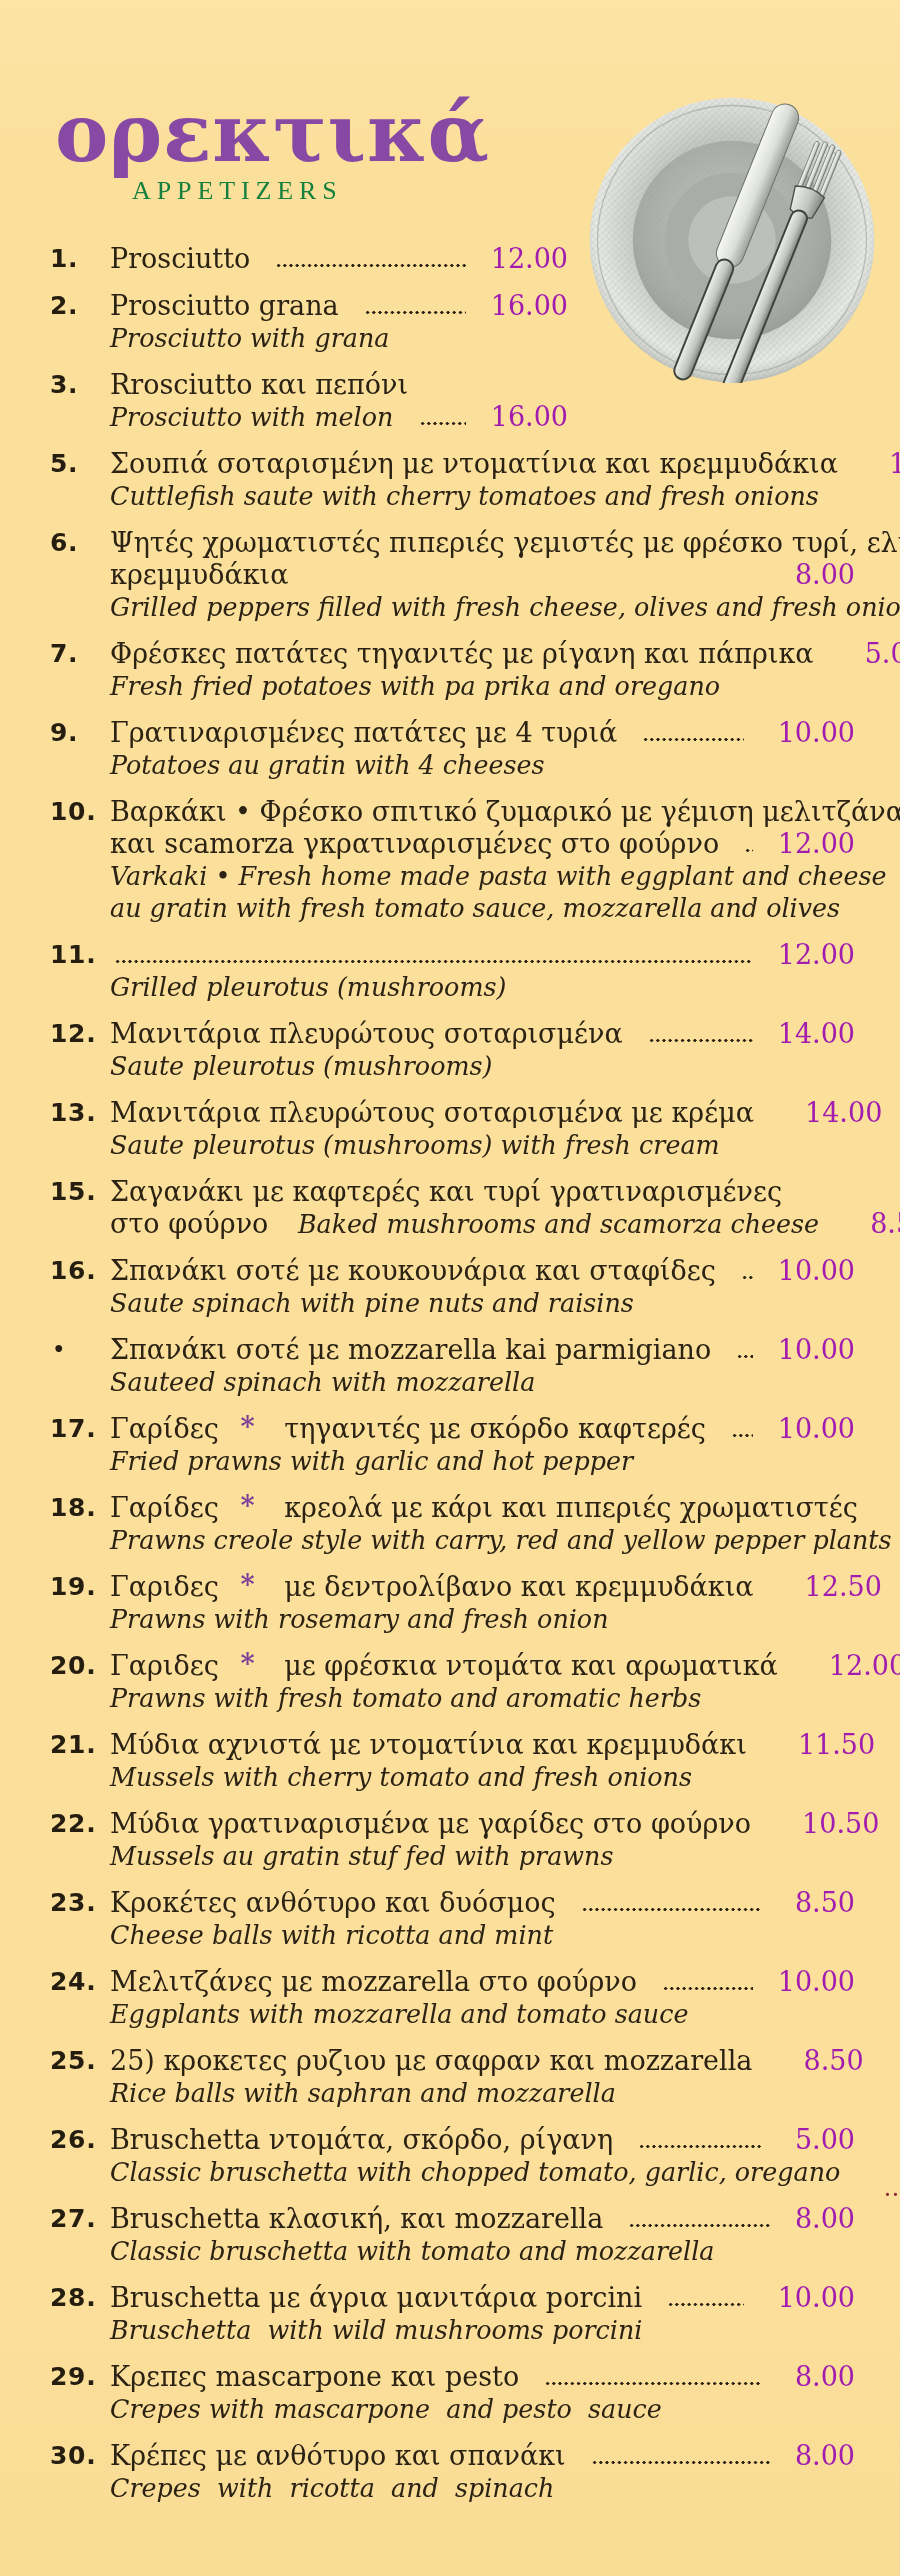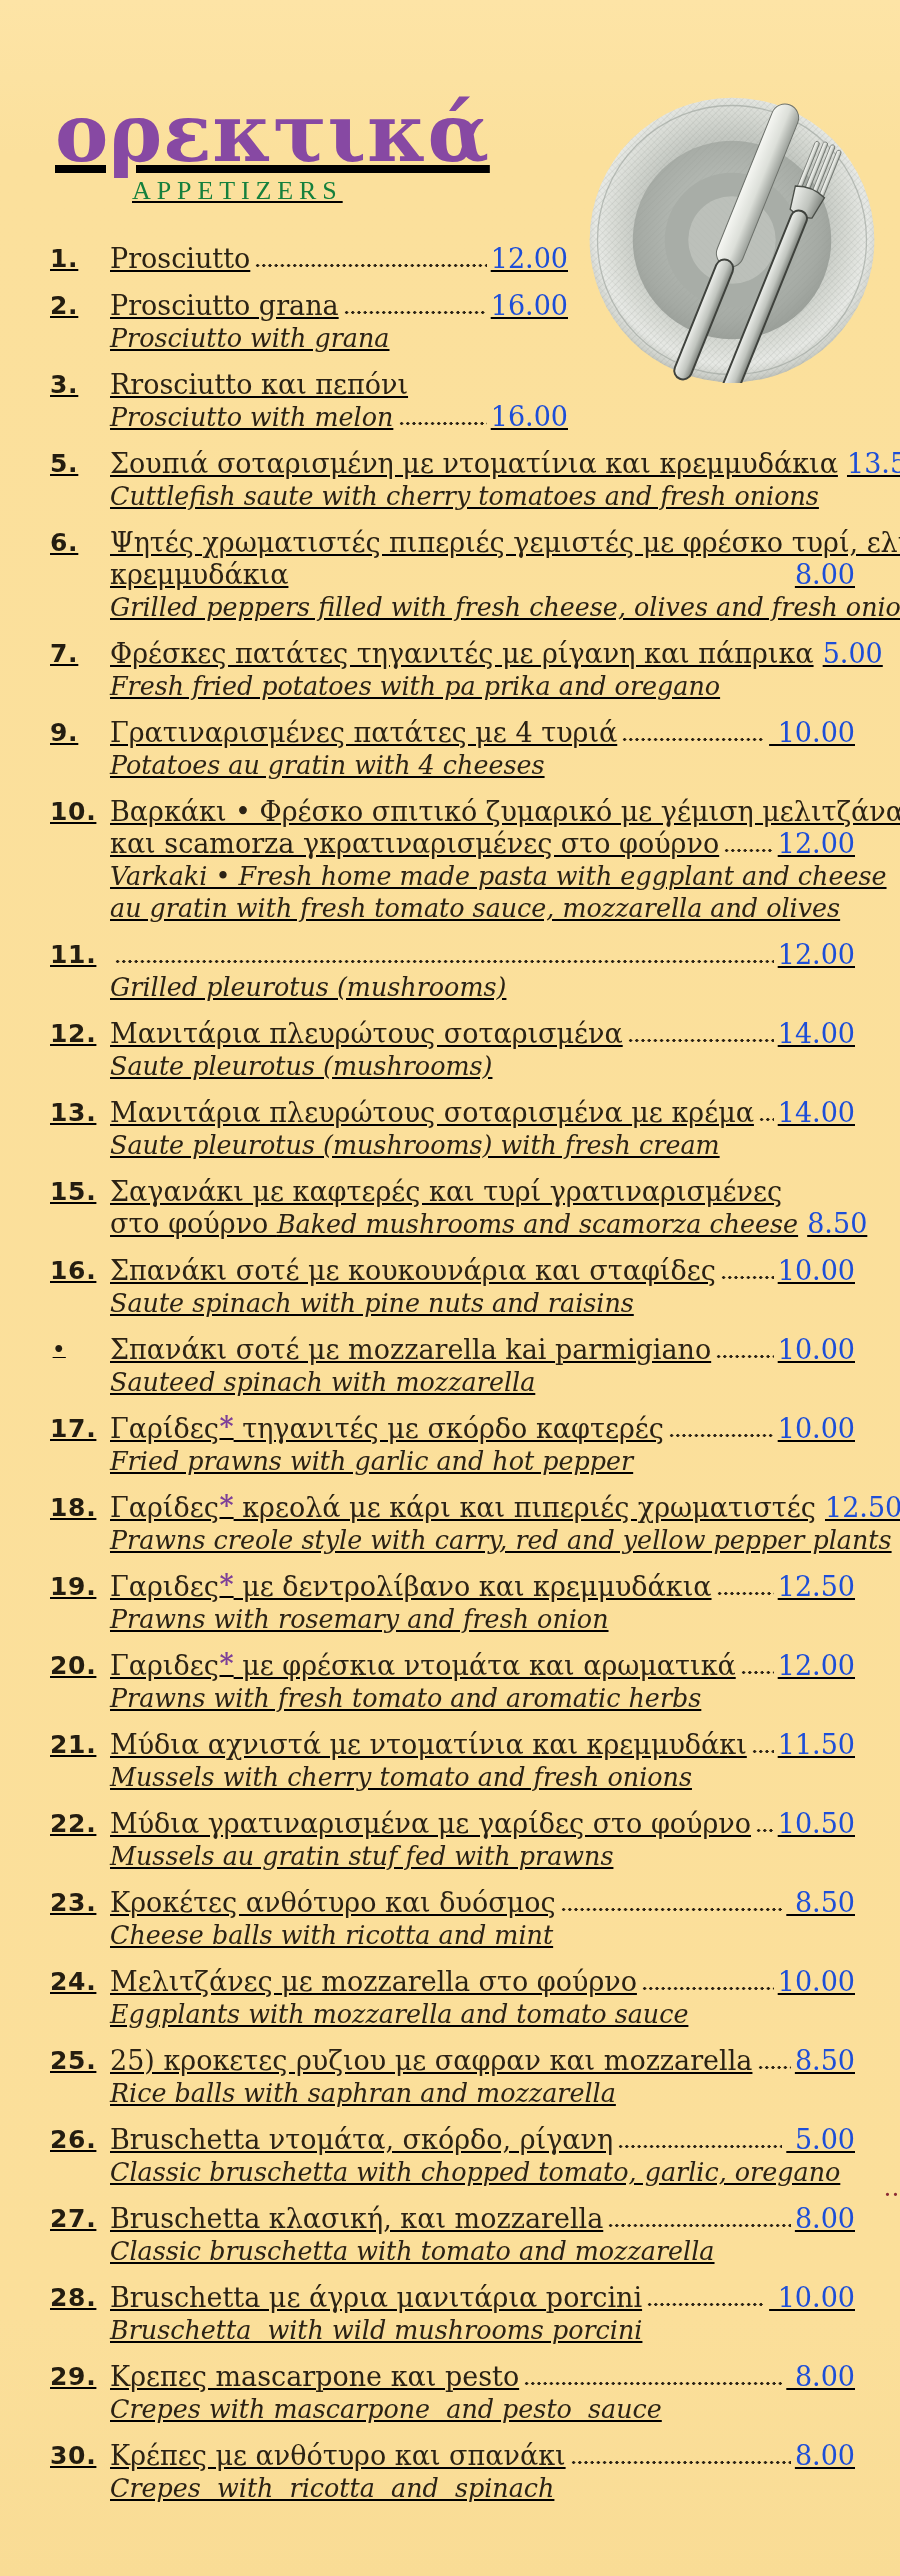--- a/index.html
+++ b/index.html
@@ -1,21 +1,21 @@
 <!DOCTYPE html>
 <html style="font-size:10.4px"><head>
 <meta charset="utf-8">
 <style>
   html,body{margin:0;padding:0;}
   body{
     width:901px;height:2576px;position:relative;overflow:hidden;
     background:linear-gradient(180deg,#fde4a6 0%,#fbe09c 6%,#fbdf9a 90%,#f9dc95 100%);
     font-family:"DejaVu Serif","Liberation Serif",serif;
   }
-  .page{position:relative;width:100%;height:100%;text-decoration:underline;}
+  .page{position:relative;width:100%;height:100%;}
   
   .header{padding:93px 46px 0 55px;}
   .title-el{
     font-family:"DejaVu Serif",serif;font-weight:700;
     font-size:80px;line-height:1.02;color:#8749a3;letter-spacing:0.7px;margin:0;
   }
   .title-en{
     font-family:"Liberation Serif","DejaVu Serif",serif;
     font-size:26px;color:#15803d;letter-spacing:5.9px;margin:1.3px 0 0 77px;
   }
@@ -26,32 +26,32 @@
   .item{display:grid;grid-template-columns:60px 1fr;margin-bottom:15px;}
   .item.narrow{padding-right:287px;}
   .num{
     font-family:"DejaVu Sans","Liberation Sans",sans-serif;font-weight:700;
     font-size:25px;line-height:32px;color:#241d10;letter-spacing:0.7px;
   }
   .num.bullet{font-size:19.6px;padding-left:2.6px;}
   .lines{min-width:0;}
   .line{
     display:flex;align-items:flex-start;white-space:pre;
-    font-size:27px;line-height:32px;color:#2b2214;
+    font-size:27px;line-height:32px;color:#2b2214;gap:21px;
   }
   .el{font-style:normal;}
   .en{font-style:italic;font-size:25.4px;}
   .star{color:#7d3f98;font-weight:700;position:relative;top:-2px;margin-left:0.7px;}
   .leader{
     flex:1 1 auto;height:5.2px;align-self:flex-end;margin:0 3.9px 6.5px 5.2px;
     background-image:radial-gradient(circle at 2.6px 2.6px,#2b2214 1.4px,rgba(0,0,0,0) 1.7px);
     background-size:6.2px 5.2px;background-repeat:repeat-x;
   }
   .leader.space{background:none;}
-  .price{font-size:27px;color:#1d4ed8;}
+  .price{font-size:27px;color:#a21caf;}
   
   .edge-mark{
     position:absolute;right:0.7px;top:2182px;color:#8d2b35;
     font-weight:700;font-size:17px;letter-spacing:2px;line-height:1;
   }
 </style>
 </head>
 <body>
 
 <div class="page">

